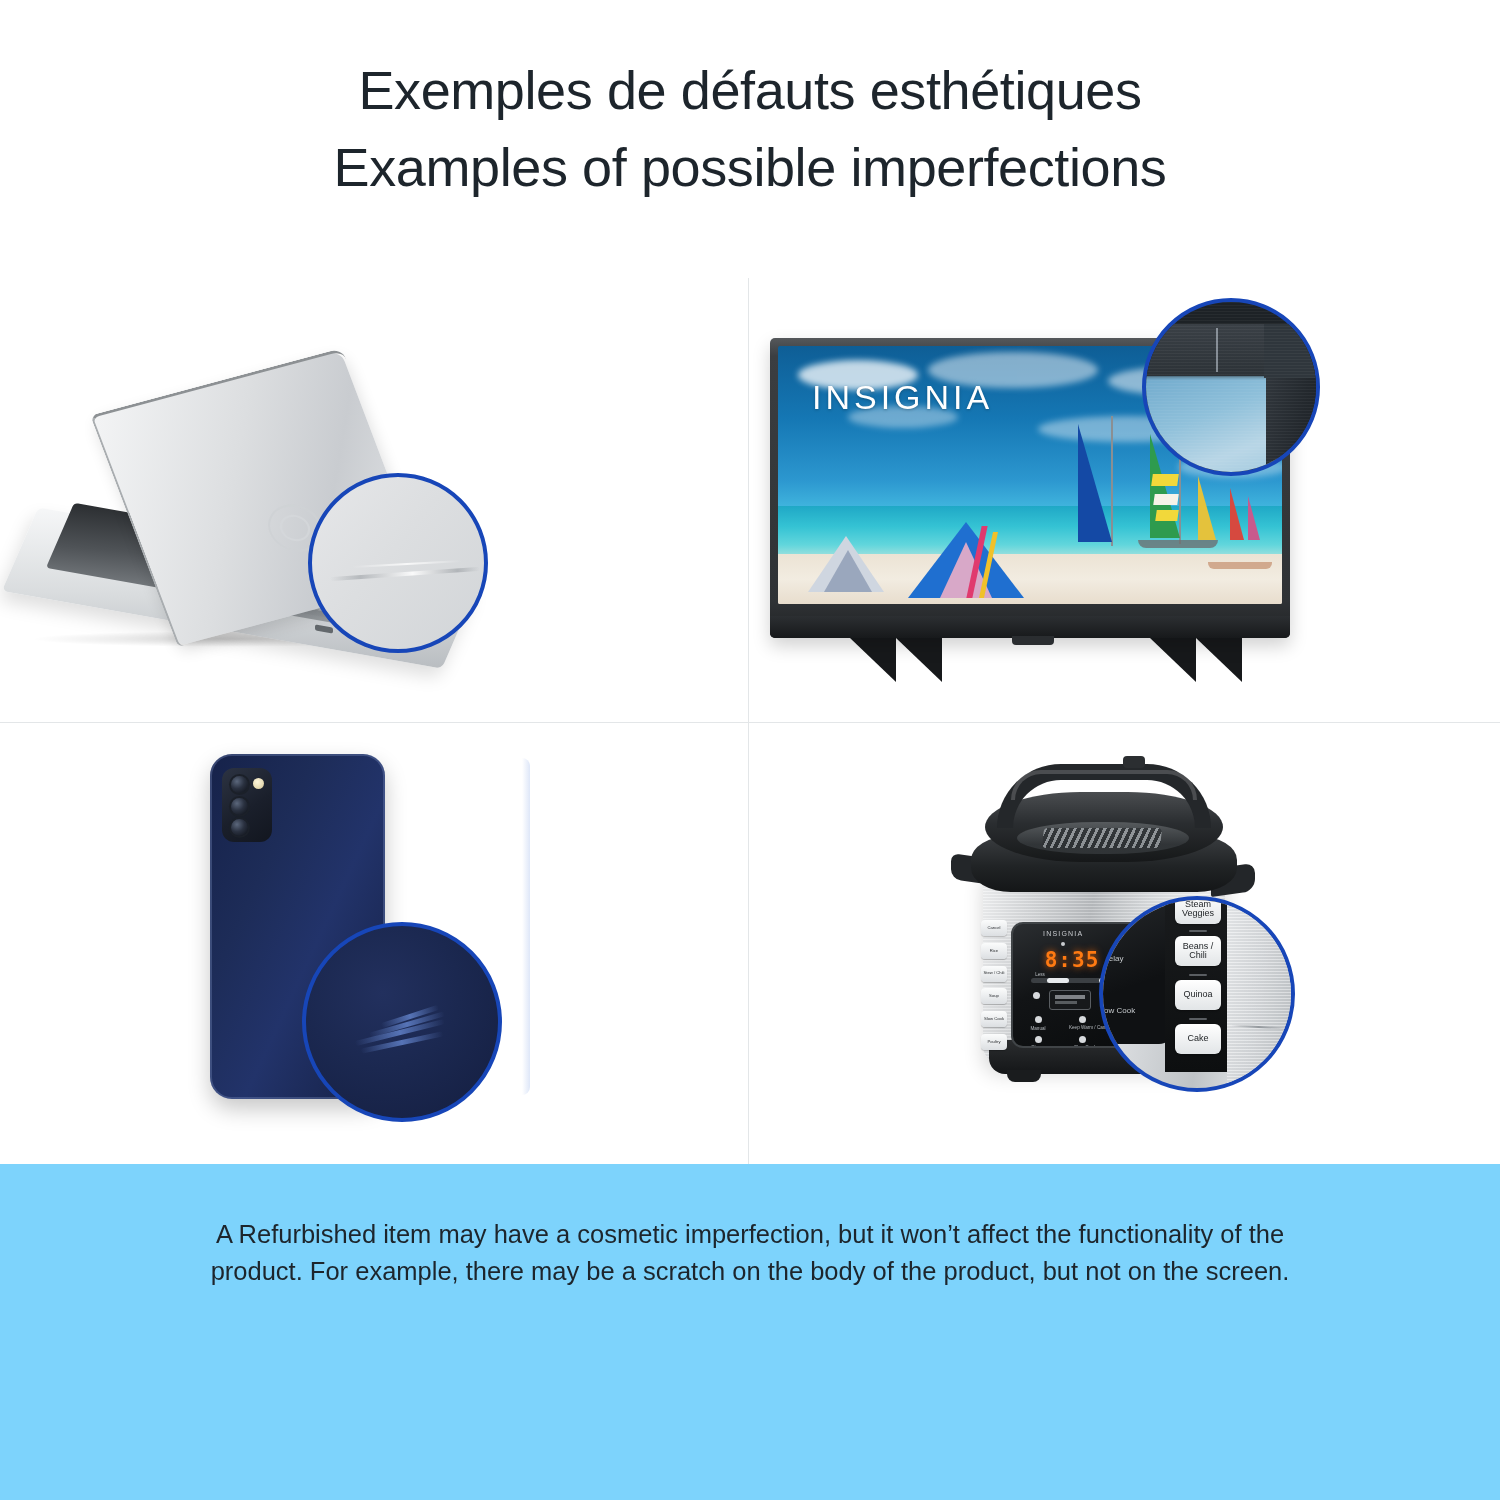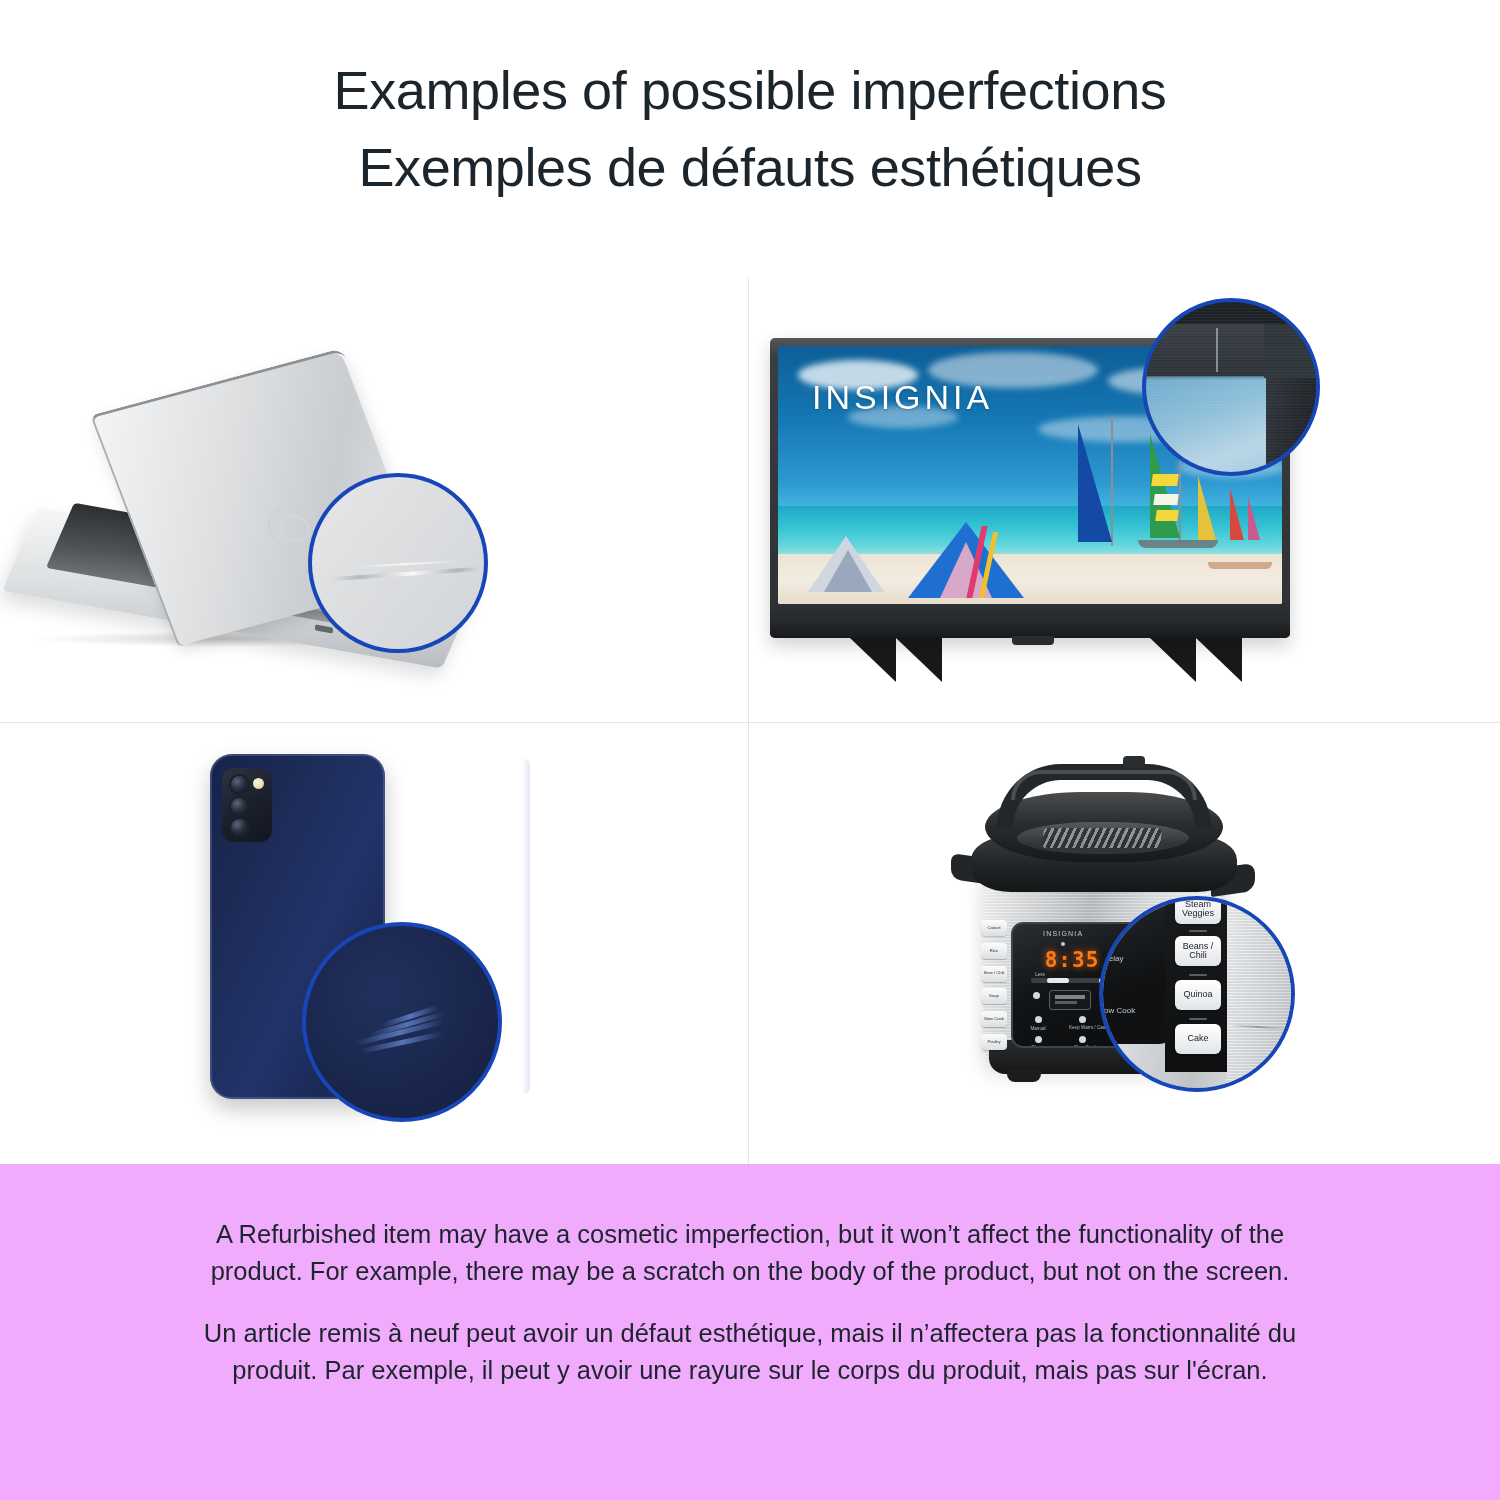--- a/index.html
+++ b/index.html
@@ -364,38 +364,38 @@
   }
   .mag-cooker .zscratch{
     position:absolute;left:128px;top:126px;width:56px;height:2px;
     background:linear-gradient(to right,rgba(120,125,130,0),rgba(110,116,122,.6),rgba(120,125,130,0));
     transform:rotate(3deg);
   }
 
   
   .footer{
     position:absolute;left:0;top:1164px;width:1500px;height:336px;
-    background:#f0abfc;
+    background:#7dd3fc;
     display:flex;flex-direction:column;align-items:center;justify-content:flex-start;
     padding-top:52px;box-sizing:border-box;
   }
   .footer p{
     margin:0;width:1130px;text-align:center;
     font-size:25.5px;line-height:1.44;color:#1d252c;font-weight:400;
   }
   .footer p.second{margin-top:26px;}
 </style>
 </head>
 <body>
 
 <div class="page">
 
   <div class="heading">
+    <span class="line">Exemples de défauts esthétiques</span>
     <span class="line">Examples of possible imperfections</span>
-    <span class="line">Exemples de défauts esthétiques</span>
   </div>
 
   <div class="grid">
     <div class="vline"></div>
     <div class="hline"></div>
 
     <div class="cell cell-tl">
       <div class="laptop-wrap">
         <div class="lap-shadow"></div>
         <div class="base"></div>
@@ -559,16 +559,15 @@
           <div class="zlabel zl1">Delay</div>
           <div class="zlabel zl2">Slow Cook</div>
           <div class="zscratch"></div>
         </div>
       </div>
     </div>
   </div>
 
   <div class="footer">
     <p class="first">A Refurbished item may have a cosmetic imperfection, but it won’t affect the functionality of the product. For example, there may be a scratch on the body of the product, but not on the screen.</p>
-    <p class="second">Un article remis à neuf peut avoir un défaut esthétique, mais il n’affectera pas la fonctionnalité du produit. Par exemple, il peut y avoir une rayure sur le corps du produit, mais pas sur l'écran.</p>
   </div>
 
 </div>
 
 </body></html>

